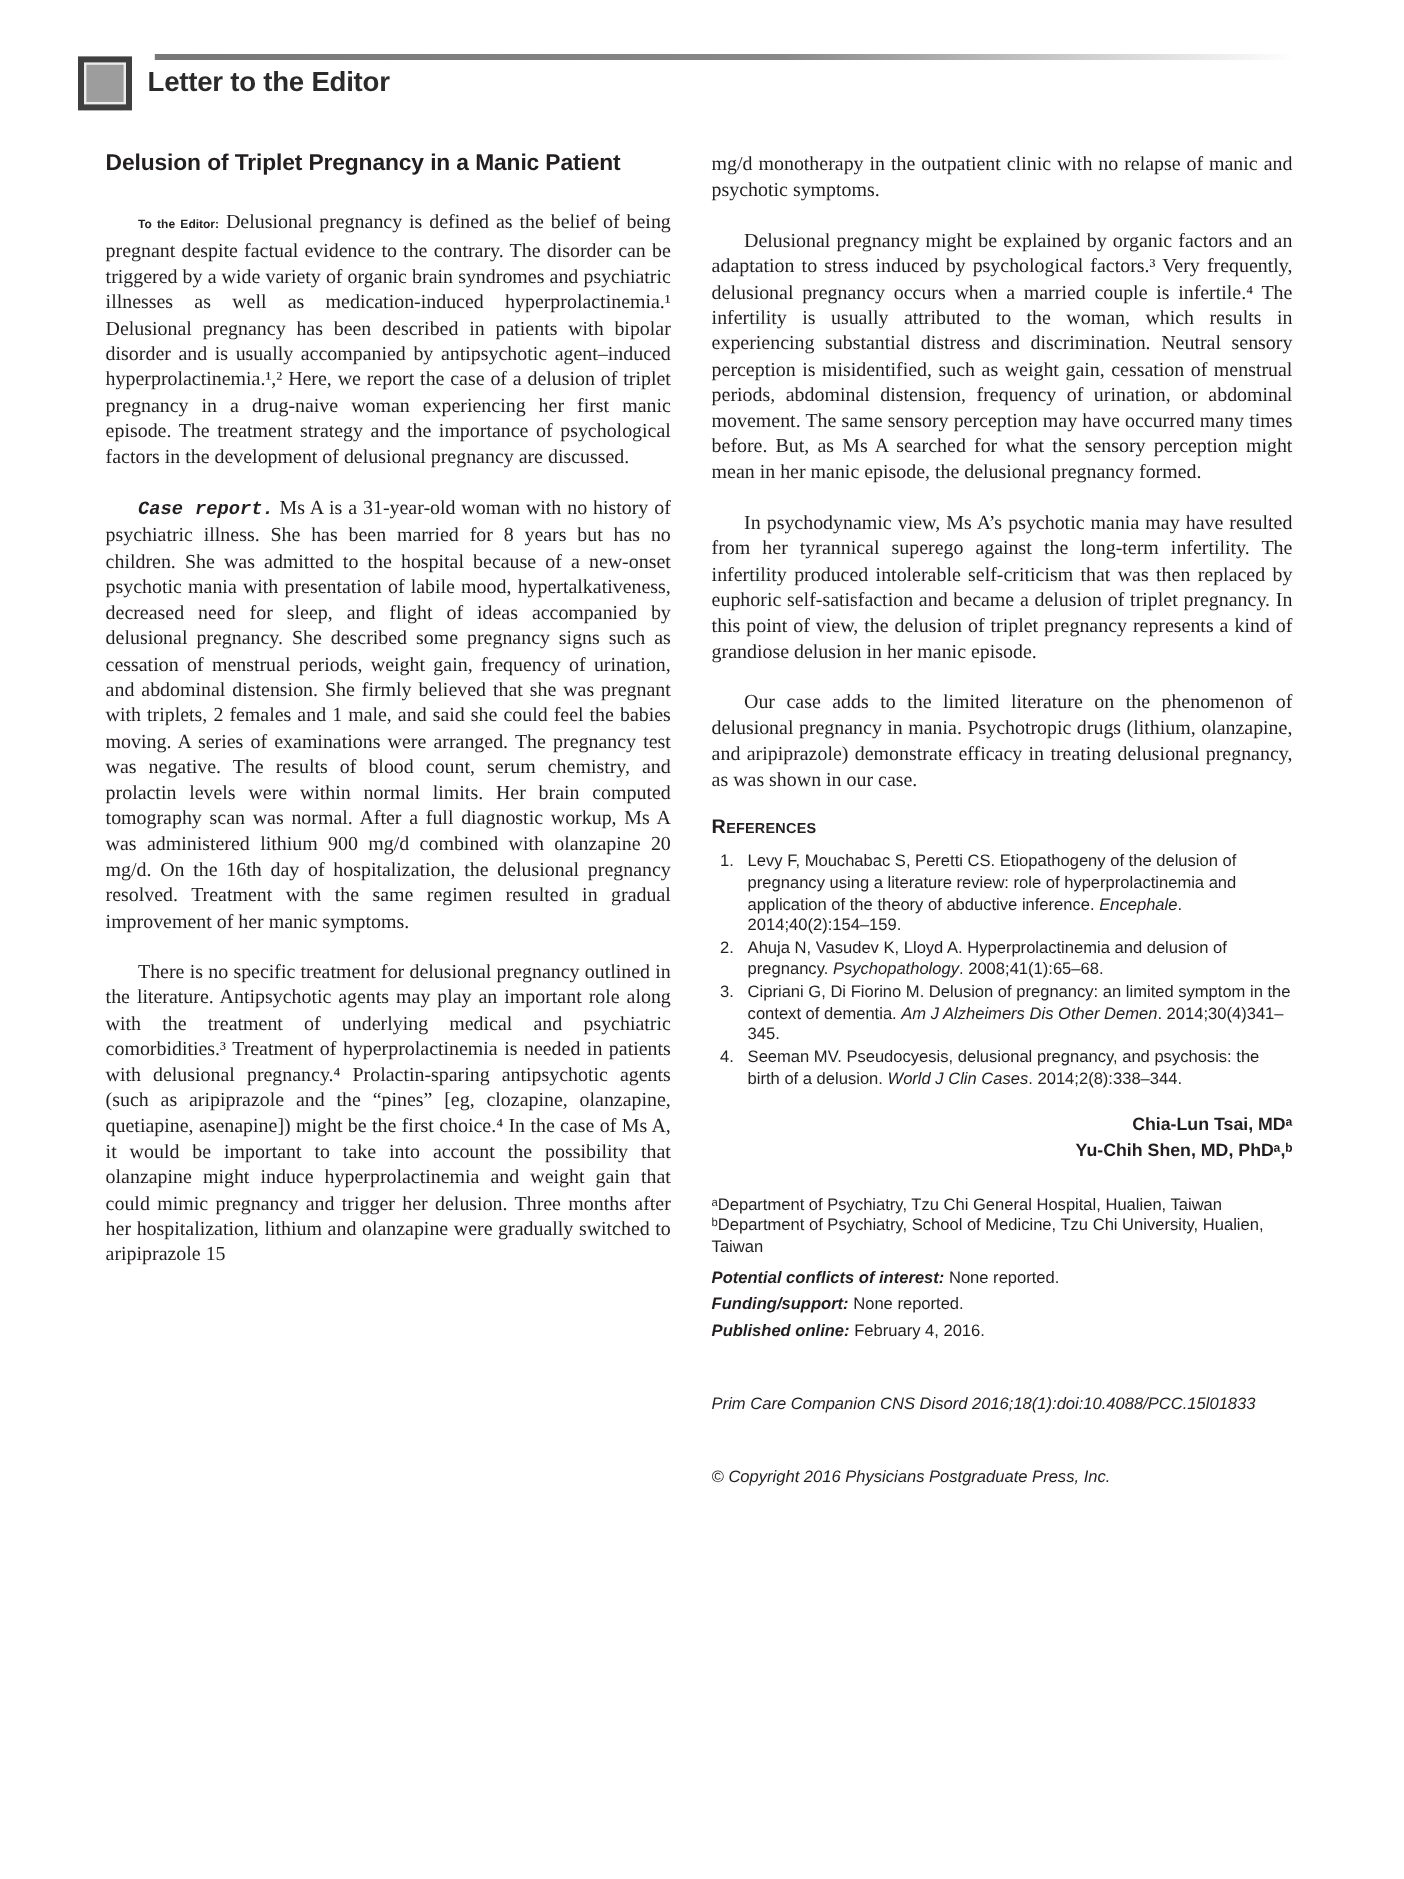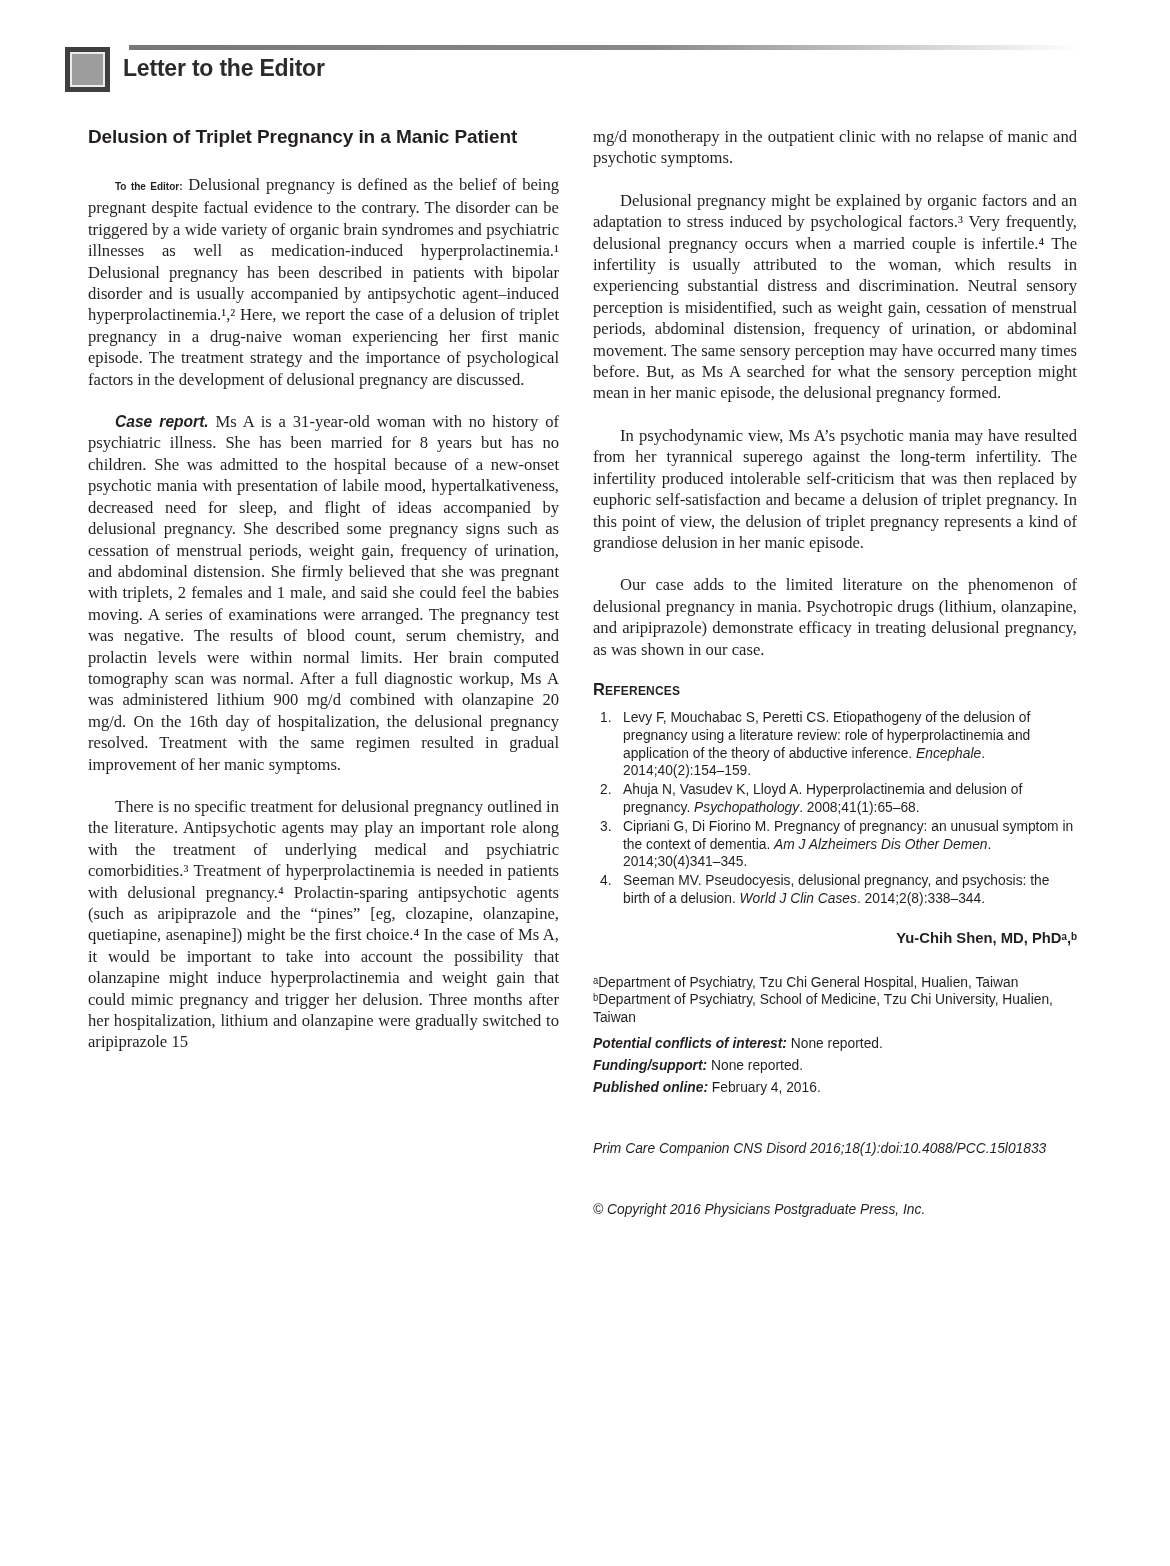--- a/index.html
+++ b/index.html
@@ -54,21 +54,21 @@
     text-align: justify; margin: 0 0 21px 0;
   }
   p.indent { text-indent: 27px; }
   p.last { margin-bottom: 0; }
 
   .lead-bold {
     font-family: Liberation Sans, sans-serif;
     font-weight: bold; font-size: 10px;
   }
   .lead-bold-italic {
-    font-family: Liberation Sans, sans-serif;
+    font-family: Liberation Mono, monospace;
     font-weight: bold; font-style: italic; font-size: 15.6px;
   }
 
   
   .refs-heading {
     font-family: "Liberation Sans", sans-serif;
     font-weight: bold; font-size: 16.5px;
     font-variant: small-caps;
     margin: 20px 0 10px 0; letter-spacing: 0.2px;
   }
@@ -156,25 +156,26 @@
     <div class="col-right">
       <p class="body">mg/d monotherapy in the outpatient clinic with no relapse of manic and psychotic symptoms.</p>
       <p class="body indent">Delusional pregnancy might be explained by organic factors and an adaptation to stress induced by psychological factors.³ Very frequently, delusional pregnancy occurs when a married couple is infertile.⁴ The infertility is usually attributed to the woman, which results in experiencing substantial distress and discrimination. Neutral sensory perception is misidentified, such as weight gain, cessation of menstrual periods, abdominal distension, frequency of urination, or abdominal movement. The same sensory perception may have occurred many times before. But, as Ms A searched for what the sensory perception might mean in her manic episode, the delusional pregnancy formed.</p>
       <p class="body indent">In psychodynamic view, Ms A’s psychotic mania may have resulted from her tyrannical superego against the long-term infertility. The infertility produced intolerable self-criticism that was then replaced by euphoric self-satisfaction and became a delusion of triplet pregnancy. In this point of view, the delusion of triplet pregnancy represents a kind of grandiose delusion in her manic episode.</p>
       <p class="body indent last">Our case adds to the limited literature on the phenomenon of delusional pregnancy in mania. Psychotropic drugs (lithium, olanzapine, and aripiprazole) demonstrate efficacy in treating delusional pregnancy, as was shown in our case.</p>
 
       <h2 class="refs-heading">References</h2>
       <ol class="refs">
         <li><span class="ref-num">1.</span><span>Levy F, Mouchabac S, Peretti CS. Etiopathogeny of the delusion of pregnancy using a literature review: role of hyperprolactinemia and application of the theory of abductive inference. </span><span class="ref-italic">Encephale</span><span>. 2014;40(2):154–159.</span></li>
         <li><span class="ref-num">2.</span><span>Ahuja N, Vasudev K, Lloyd A. Hyperprolactinemia and delusion of pregnancy. </span><span class="ref-italic">Psychopathology</span><span>. 2008;41(1):65–68.</span></li>
-        <li><span class="ref-num">3.</span><span>Cipriani G, Di Fiorino M. Pregnancy of pregnancy: an unusual symptom in the context of dementia. </span><span class="ref-italic">Am J Alzheimers Dis Other Demen</span><span>. 2014;30(4)341–345.</span></li>
+        <li><span class="ref-num">3.</span><span>Cipriani G, Di Fiorino M. Delusion of pregnancy: an limited symptom in the context of dementia. </span><span class="ref-italic">Am J Alzheimers Dis Other Demen</span><span>. 2014;30(4)341–345.</span></li>
         <li><span class="ref-num">4.</span><span>Seeman MV. Pseudocyesis, delusional pregnancy, and psychosis: the birth of a delusion. </span><span class="ref-italic">World J Clin Cases</span><span>. 2014;2(8):338–344.</span></li>
       </ol>
 
       <div class="authors">
+        <div class="author-name">Chia-Lun Tsai, MDᵃ</div>
         <div class="author-name">Yu-Chih Shen, MD, PhDᵃ,ᵇ</div>
       </div>
 
       <div class="affils">
         <div>ᵃDepartment of Psychiatry, Tzu Chi General Hospital, Hualien, Taiwan</div>
         <div>ᵇDepartment of Psychiatry, School of Medicine, Tzu Chi University, Hualien, Taiwan</div>
       </div>
 
       <div class="meta">
         <div><span class="meta-label">Potential conflicts of interest:</span><span> None reported.</span></div>

